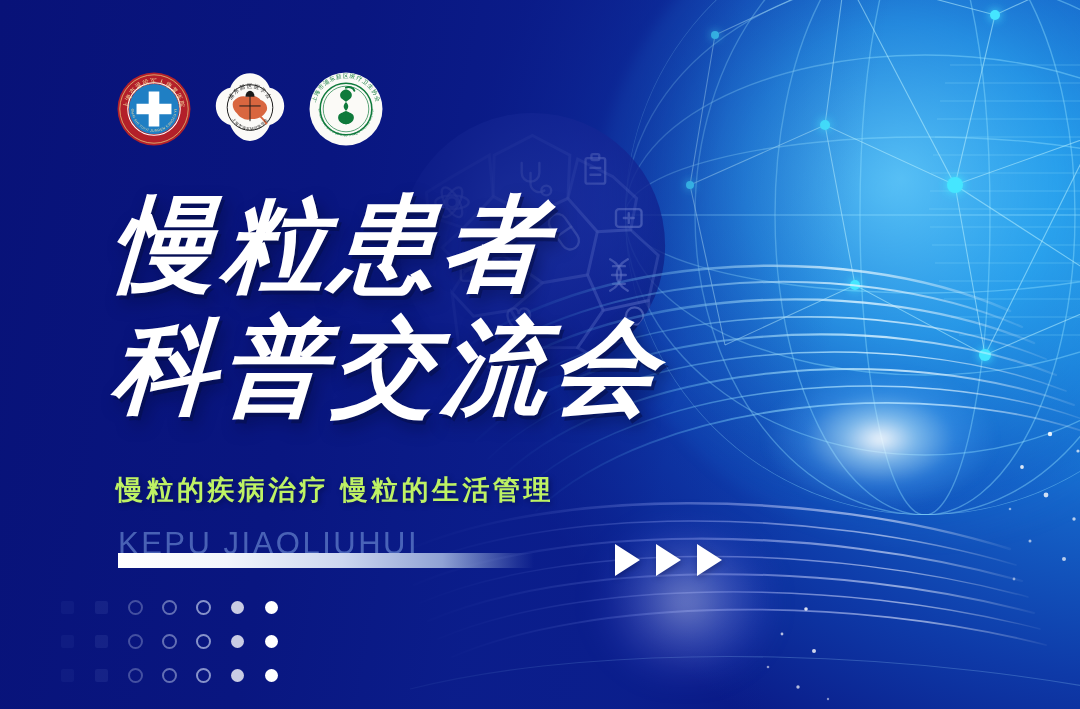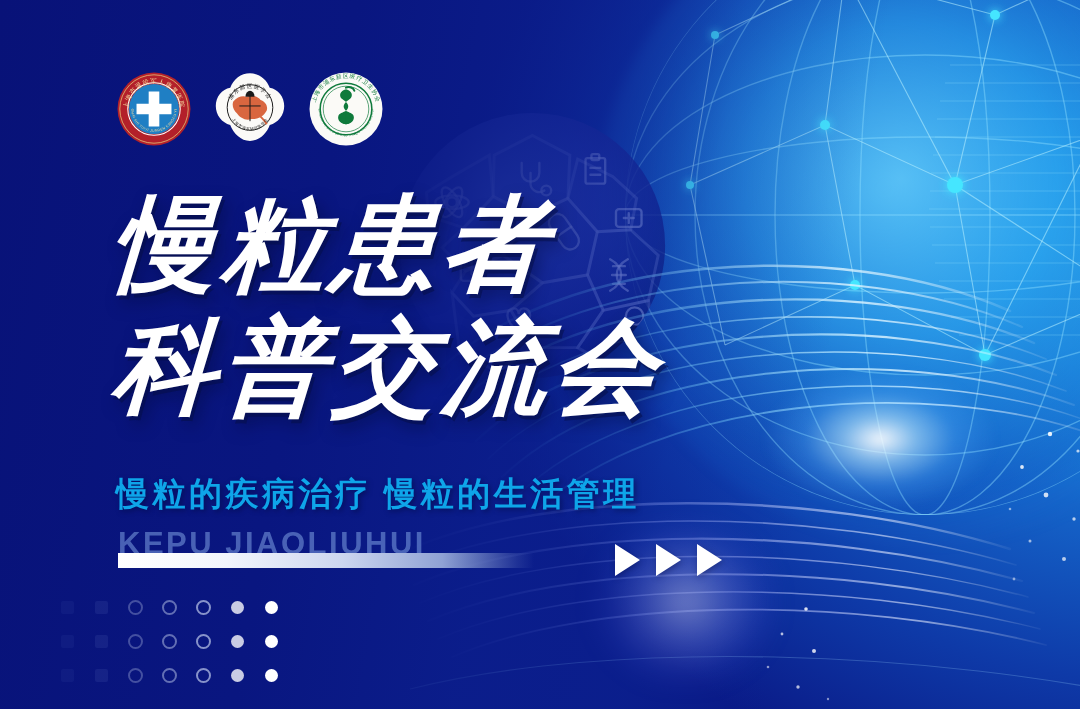--- a/index.html
+++ b/index.html
@@ -107,36 +107,36 @@
     transform: skewX(-3deg);
     font-style: italic;
   }
   .hl-line-2 { margin-top: 4px; }
 
   
   .subtitle {
     position: absolute;
     left: 116px; top: 472px;
     z-index: 7;
-    color: #0ea5e9;
-    font-size: 33px;
+    color: #bef264;
+    font-size: 27px;
     font-weight: bold;
     letter-spacing: 3.5px;
     white-space: nowrap;
     text-shadow: 2px 2px 5px rgba(4,10,60,0.55);
     text-align: center;
   }
 
   
   .pinyin {
     position: absolute;
     left: 118px; top: 526px;
     z-index: 5;
     font-size: 31px;
-    font-weight: bold;
+    font-weight: normal;
     letter-spacing: 2.5px;
     color: rgba(126,160,225,0.55);
     white-space: nowrap;
   }
   .rule {
     position: absolute;
     left: 118px; top: 553px;
     width: 416px; height: 15px;
     z-index: 6;
     background: linear-gradient(90deg, #ffffff 0%, #f2f5fc 26%, #ccd6ef 54%, #8fa2d4 78%, rgba(120,140,200,0.18) 96%, rgba(120,140,200,0) 100%);

